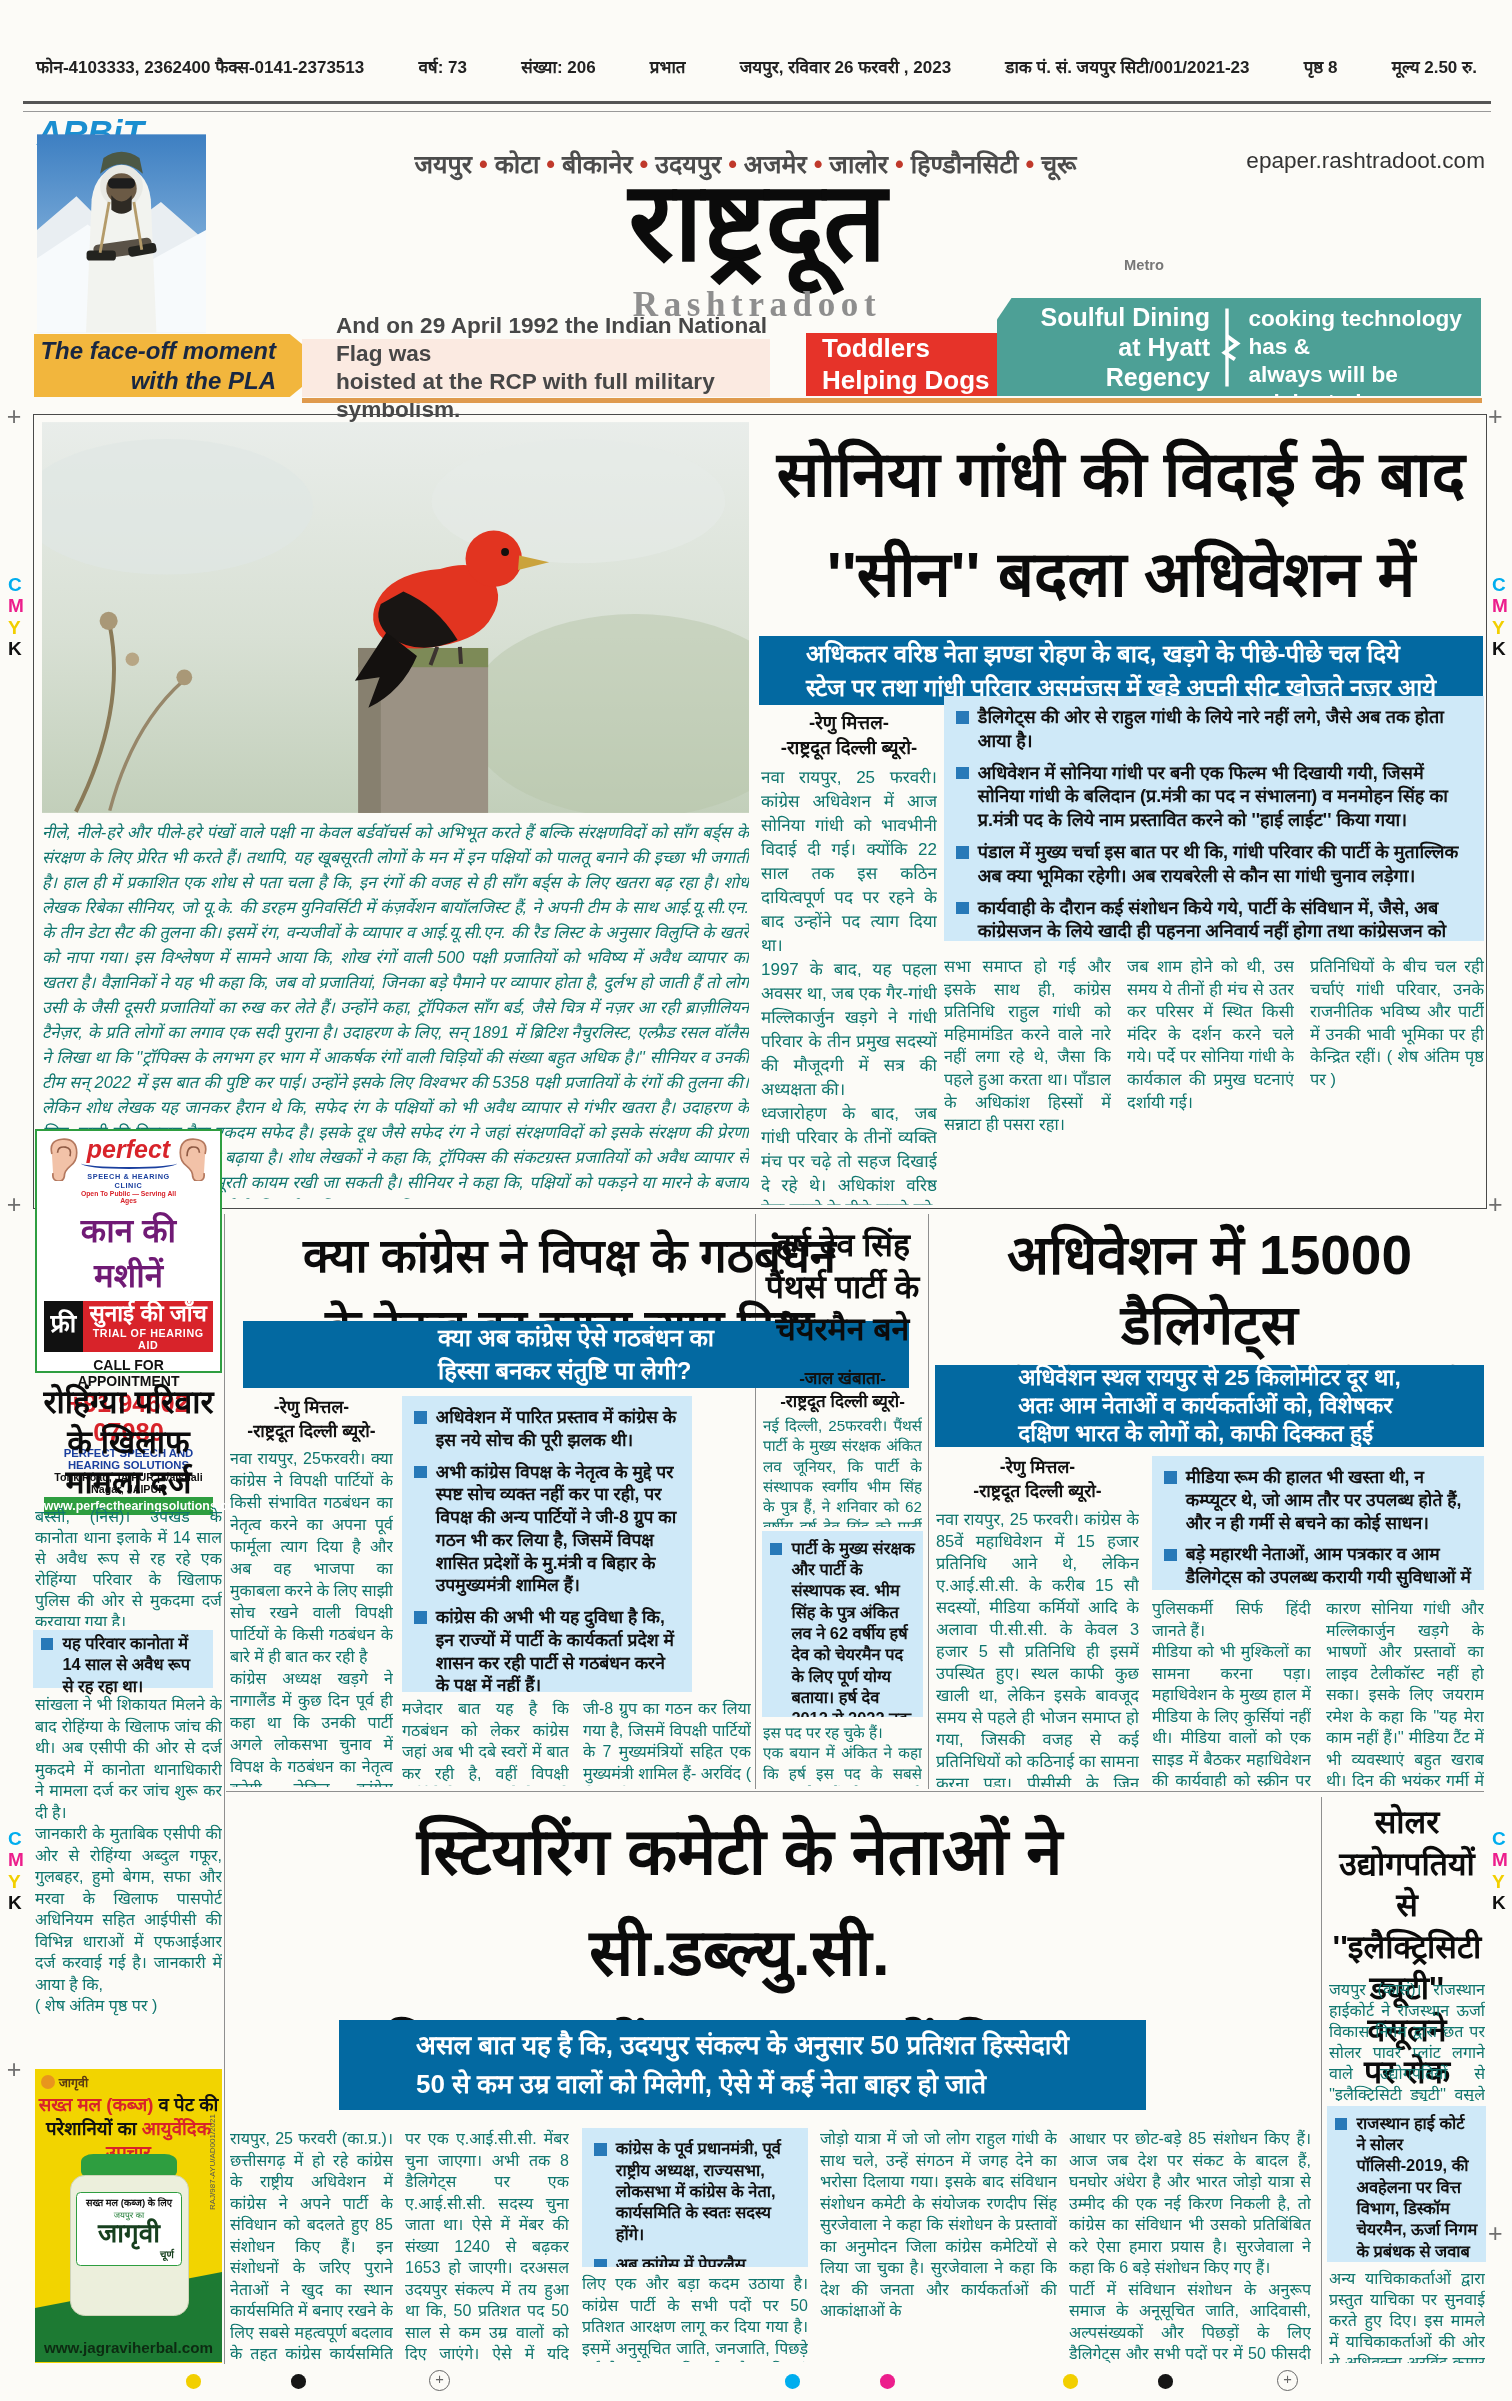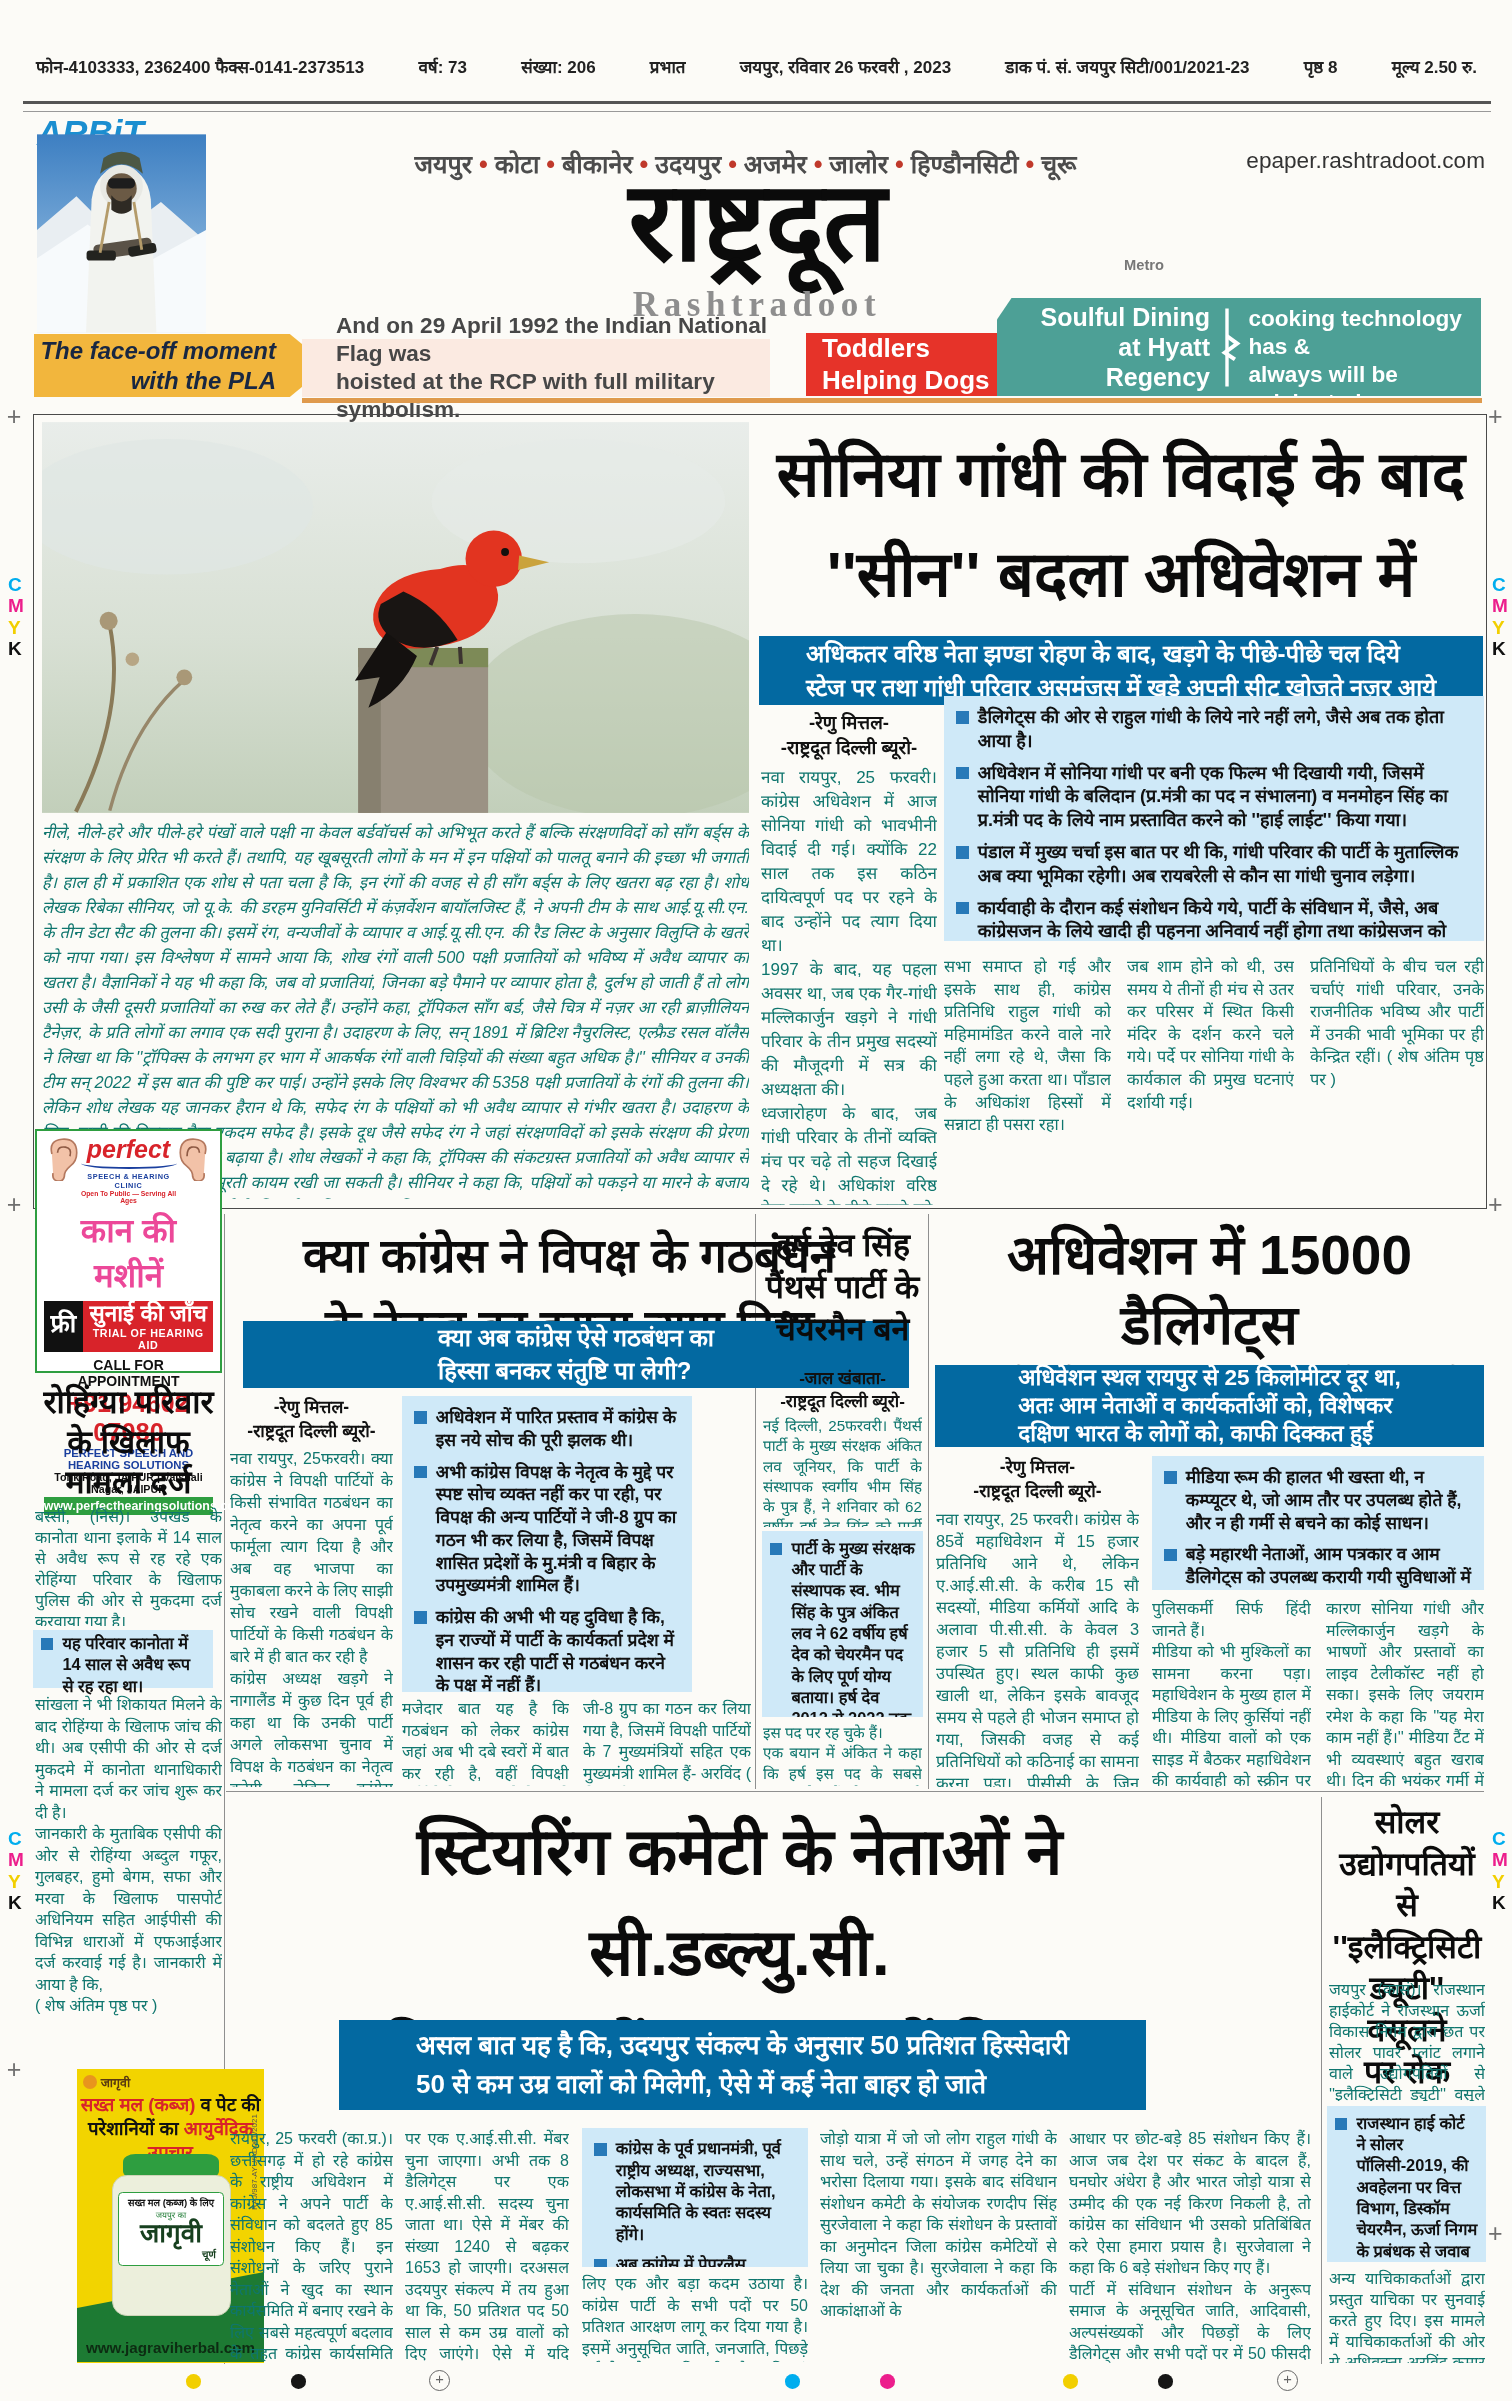--- a/index.html
+++ b/index.html
@@ -200,21 +200,21 @@
         <div style="font-size:25px;font-weight:800;font-style:italic;color:#d8232a;line-height:1;">perfect</div>
         <div style="width:96px;height:9px;border-bottom:2.8px solid #1a3f9e;border-radius:50%;margin:-3.4px auto 2.3px auto;"></div>
         <div style="font-size:7.3px;font-weight:700;color:#1a3f9e;letter-spacing:0.6px;">SPEECH &amp; HEARING CLINIC</div>
         <div style="font-size:6.8px;font-weight:700;color:#d8232a;">Open To Public — Serving All Ages</div>
       </div>
       <svg width="35" height="44" viewBox="0 0 62 78" style="transform:scaleX(-1);">
         <path d="M14,30 q-6,-24 18,-26 q26,-2 26,24 q0,16 -12,24 q-10,8 -10,18 q-2,10 -12,8 q-10,-2 -8,-14" fill="#f2c2a8" stroke="#b4785e" stroke-width="3"></path>
         <path d="M24,28 q0,-12 14,-10 q8,2 8,16" fill="none" stroke="#8e5a44" stroke-width="3"></path>
       </svg>
     </div>
-    <div class="center" style="font-size:33px;font-weight:900;color:#ec4899;margin-top:3.4px;">कान की मशीनें</div>
+    <div class="center" style="font-size:33px;font-weight:900;color:#701a75;margin-top:3.4px;">कान की मशीनें</div>
     <div style="display:flex;margin-top:4.5px;">
       <div style="background:#111;color:#fff;font-size:25px;font-weight:800;padding:3.4px 6.8px;">फ्री</div>
       <div style="background:#d8232a;color:#fff;flex:1;text-align:center;padding:1.1px 0;">
         <div style="font-size:22.6px;font-weight:800;line-height:1.1;">सुनाई की जाँच</div>
         <div style="font-size:10.7px;font-weight:800;letter-spacing:0.6px;">TRIAL OF HEARING AID</div>
       </div>
     </div>
     <div class="center" style="font-size:14px;font-weight:800;color:#111;margin-top:4.5px;">CALL FOR APPOINTMENT</div>
     <div class="center" style="font-size:25.4px;font-weight:900;color:#d8232a;">+91 94602 07080</div>
     <div class="center" style="font-size:11.3px;font-weight:900;color:#1a3f9e;">PERFECT SPEECH AND HEARING SOLUTIONS</div>
@@ -233,21 +233,21 @@
   <div class="abs panel" style="left:33px;top:1630px;width:180px;height:58px;padding:3px 8px;">
     <div class="bullet" style="margin:0;">
         <span class="sq"></span>
         <span class="tx" style="font-size:16.4px;">यह परिवार कानोता में 14 साल से अवैध रूप से रह रहा था।</span>
       </div>
   </div>
   <div class="abs just pre bodytext" style="left:35px;top:1694px;width:187px;height:368px;font-size:16px;line-height:21.5px;">सांखला ने भी शिकायत मिलने के बाद रोहिंग्या के खिलाफ जांच की थी। अब एसीपी की ओर से दर्ज मुकदमे में कानोता थानाधिकारी ने मामला दर्ज कर जांच शुरू कर दी है।
 जानकारी के मुताबिक एसीपी की ओर से रोहिंग्या अब्दुल गफूर, गुलबहर, हुमो बेगम, सफा और मरवा के खिलाफ पासपोर्ट अधिनियम सहित आईपीसी की विभिन्न धाराओं में एफआईआर दर्ज करवाई गई है। जानकारी में आया है कि,
 ( शेष अंतिम पृष्ठ पर )</div>
 
-  <div class="abs adbox" style="left:35px;top:2069px;width:187px;height:294px;background:#f2d400;overflow:hidden;margin-left:42px;">
+  <div class="abs adbox" style="left:35px;top:2069px;width:187px;height:294px;background:#f2d400;overflow:hidden;">
     <div style="display:flex;align-items:center;gap:3.4px;padding:4.5px 0 0 5.6px;">
       <span style="width:14.7px;height:14.7px;border-radius:50%;background:#e8951d;display:inline-block;"></span>
       <span style="font-size:12.4px;font-weight:800;color:#5a3a10;">जागृवी</span>
     </div>
     <div class="center" style="font-size:18.6px;font-weight:900;line-height:1.3;margin-top:2.3px;">
       <span style="color:#d8232a;">सख्त मल (कब्ज)</span><span style="color:#111;"> व पेट की</span><br>
       <span style="color:#111;">परेशानियों का </span><span style="color:#d8232a;">आयुर्वेदिक उपचार</span>
     </div>
     <div class="abs" style="left:0px;top:203px;width:187px;height:90px;background:#1d7a33;clip-path:polygon(0 40%,100% 0,100% 100%,0 100%);"></div>
     <div class="abs" style="left:32px;top:85px;width:124px;height:169px;">

